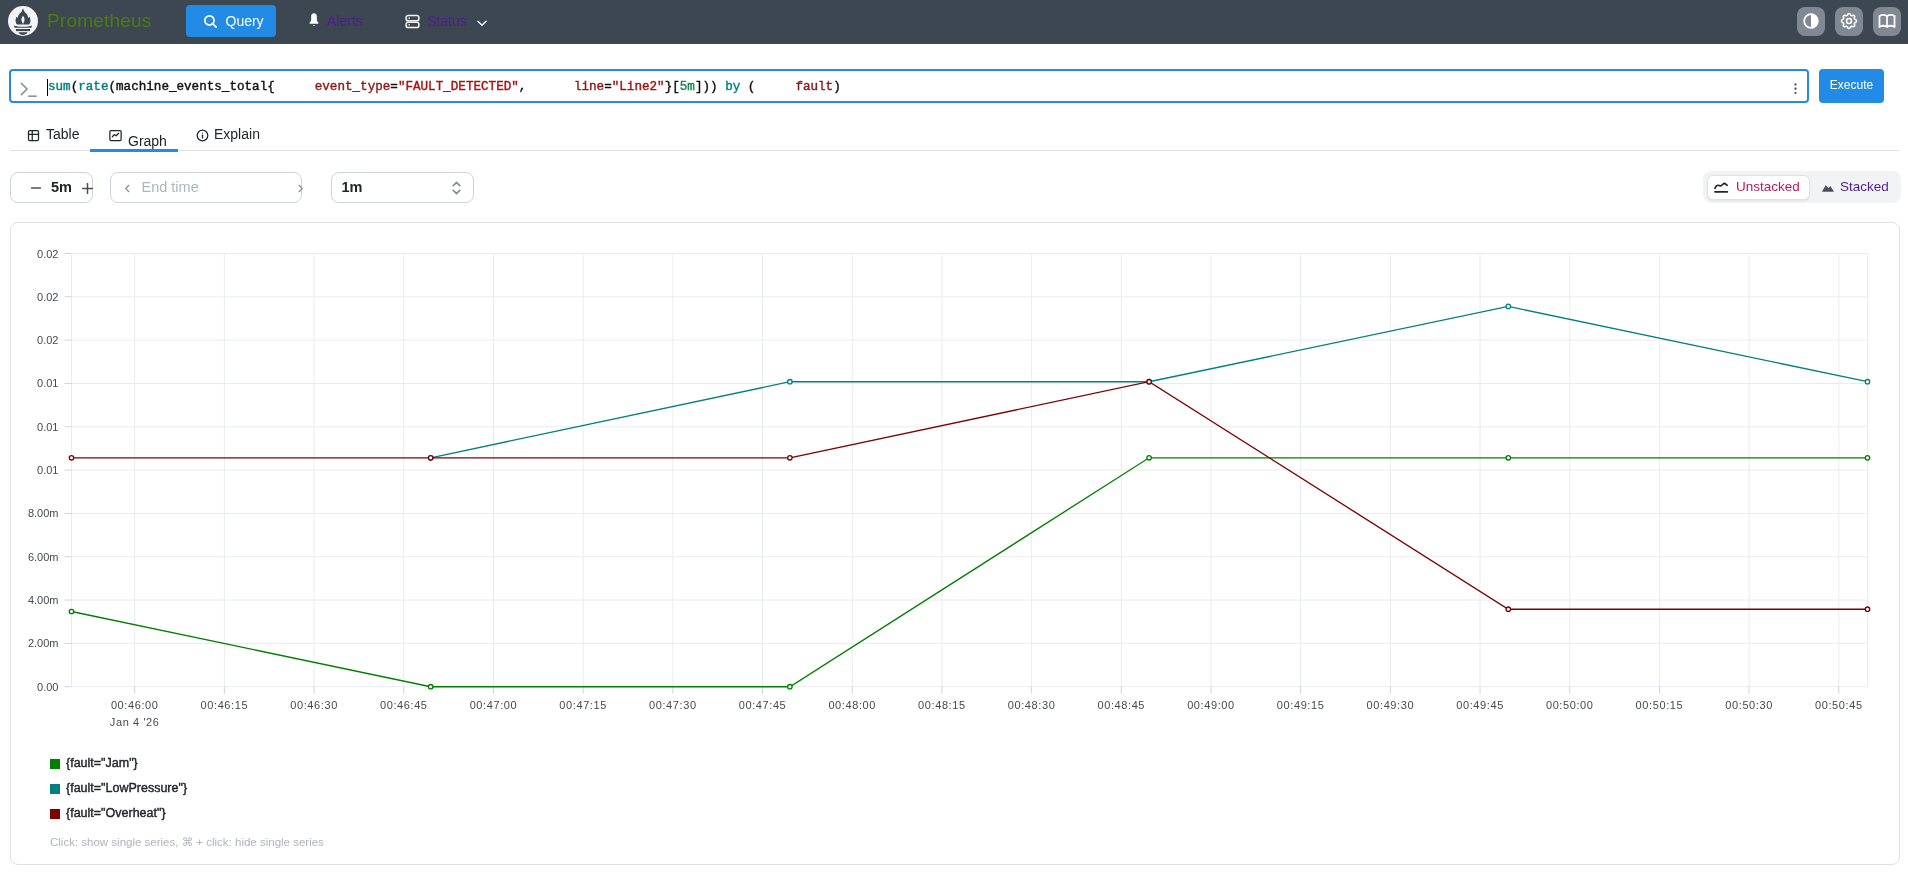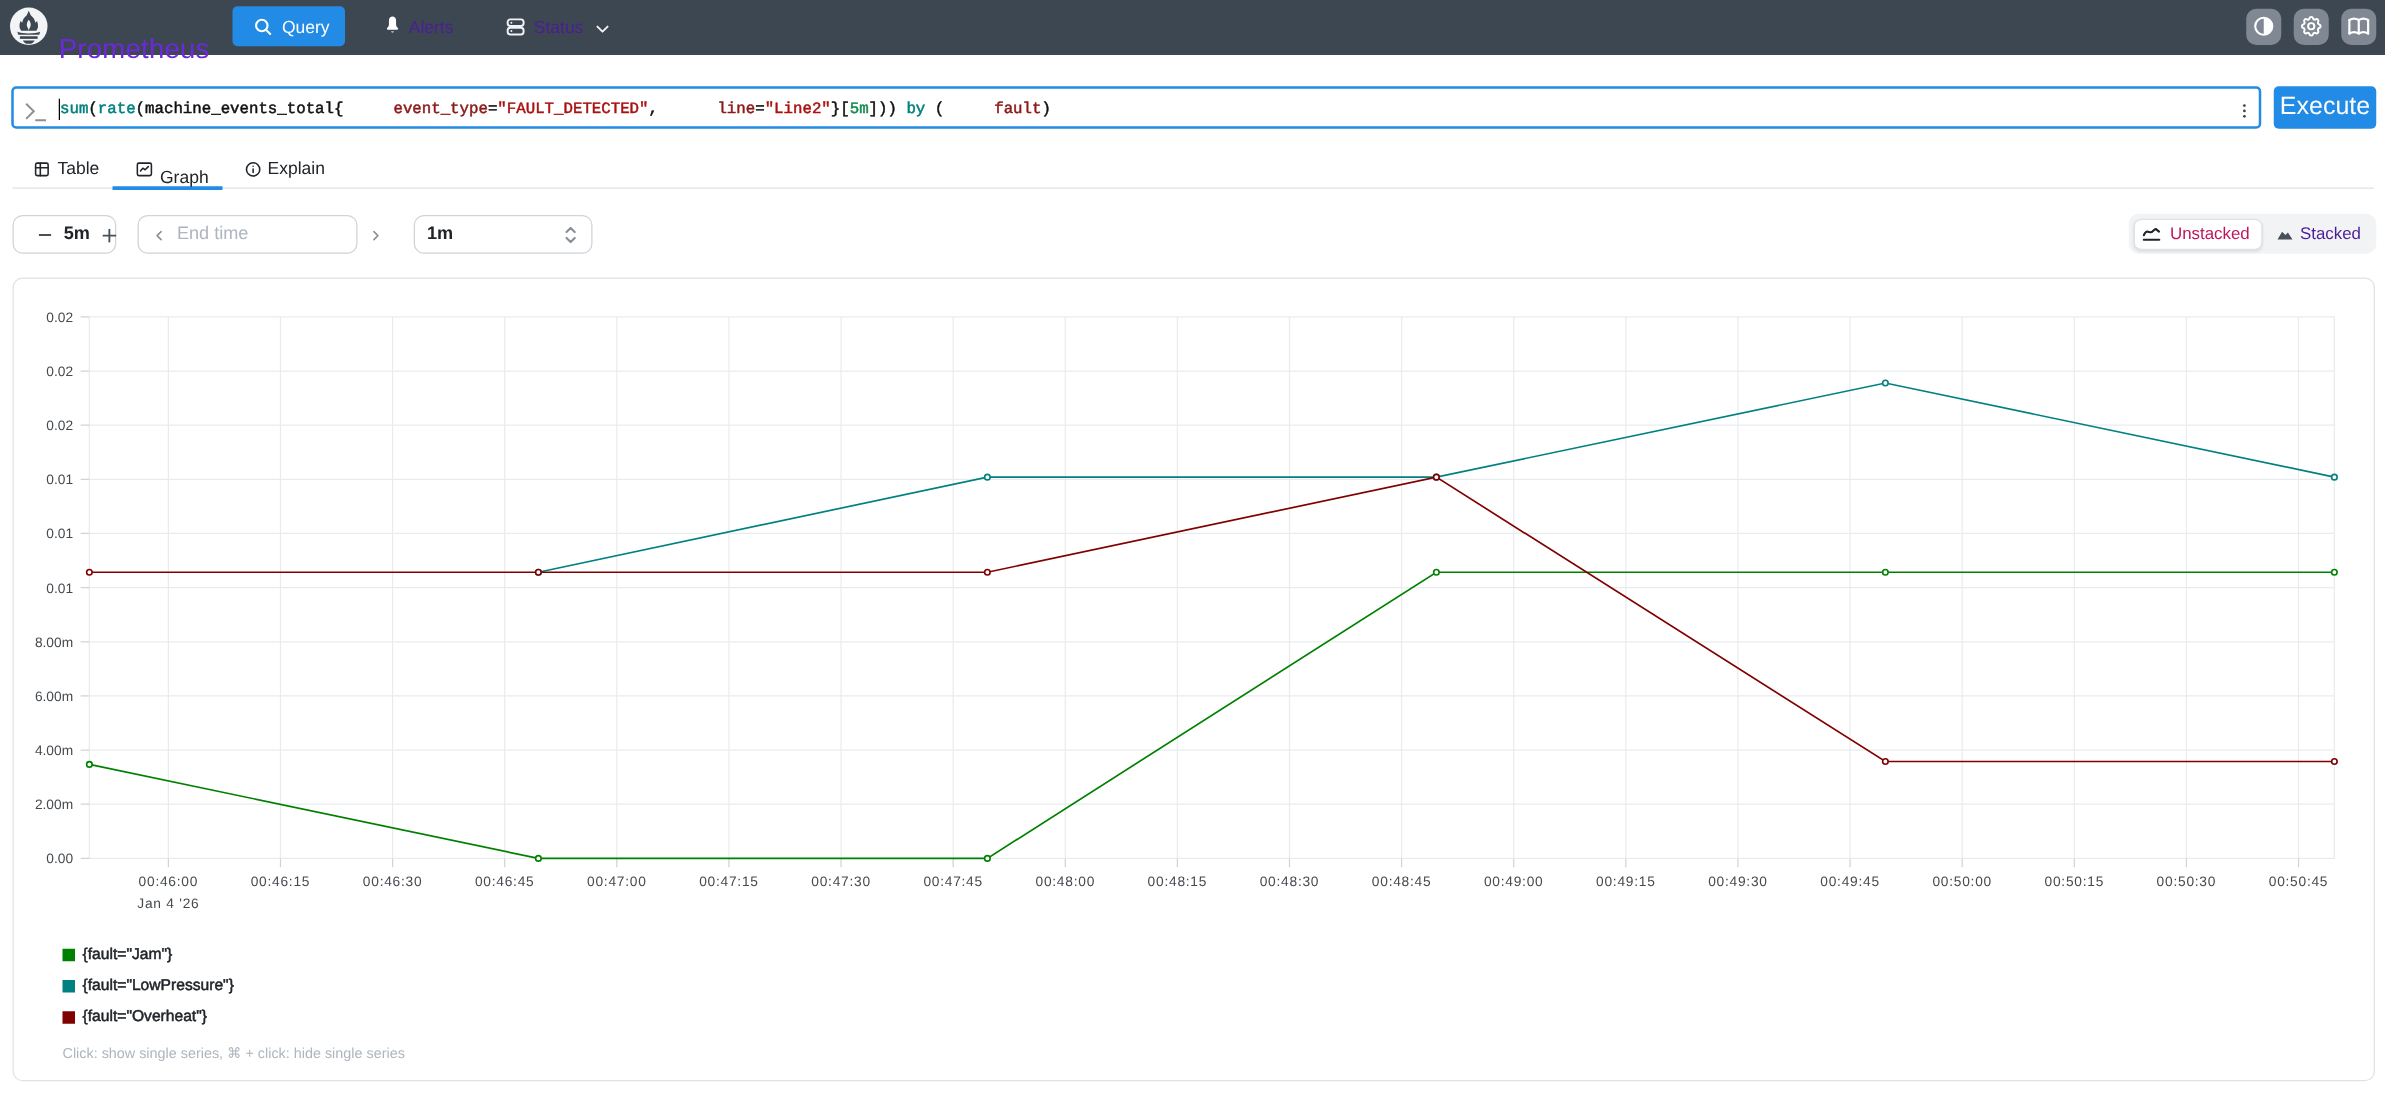--- a/index.html
+++ b/index.html
@@ -3,32 +3,32 @@
 <meta charset="utf-8">
 <style>
   * { margin:0; padding:0; box-sizing:border-box; }
   html,body { width:1908px; height:879px; background:#fff; font-family:"Liberation Sans", sans-serif; overflow:hidden; }
   .abs { position:absolute; }
   #page { position:relative; width:1908px; height:879px; }
 
   
   #nav { position:absolute; left:0; top:0; width:1908px; height:44px; background:#3d4751; }
   #logo { position:absolute; left:8px; top:6px; width:30px; height:30px; background:#f3f4f6; border-radius:50%; }
-  #brand { position:absolute; left:47px; top:10px; font-size:22px; color:#6d28d9; letter-spacing:0.2px;margin-top:16px; }
+  #brand { position:absolute; left:47px; top:10px; font-size:19px; color:#4d7c0f; letter-spacing:0.2px; }
   #qbtn { position:absolute; left:186px; top:5px; width:90px; height:32px; background:#228be6; border-radius:4px; color:#fff; font-size:14px;padding-left:24px; }
   #qbtn span { position:absolute; left:39.5px; top:8px; }
   .navitem { position:absolute; top:13px; color:#4c1d95; font-size:14px; }
   .nbtn { position:absolute; top:6.5px; width:28px; height:29px; background:#7f8893; border-radius:8px; }
 
   
   #qbox { position:absolute; left:8.5px; top:69px; width:1800.5px; height:34px; border:2px solid #228be6; border-radius:4px; background:#fff; }
   #code { position:absolute; left:48px; top:79.5px; font-family:"Liberation Mono", monospace; font-size:12.6px; -webkit-text-stroke:0.4px; color:#111; white-space:pre; }
   .cteal { color:#008080; } .cmar { color:#8b1a1a;margin-left:40px; } .cstr { color:#aa1111; } .cnum { color:#178a52; }
   #caret { position:absolute; left:47px; top:79px; width:1.4px; height:17px; background:#000; }
-  #exec { position:absolute; left:1819px; top:69px; width:82px; height:34px; background:#228be6; border-radius:4px; color:#fff; font-size:20px; font-weight:400; text-align:center; line-height:33px; }
+  #exec { position:absolute; left:1819px; top:69px; width:65px; height:34px; background:#228be6; border-radius:4px; color:#fff; font-size:12px; font-weight:400; text-align:center; line-height:33px; }
 
   
   #tabs { position:absolute; left:0; top:119px; width:1712px; height:32px; }
   #tabline { position:absolute; left:10px; top:150px; width:1889px; height:1px; background:#dee2e6; }
   .tab { position:absolute; top:0; height:31px; font-size:14px; color:#212529; }
   #gline { position:absolute; left:90px; top:149px; width:88px; height:2.5px; background:#228be6; }
 
   
   .ctl { position:absolute; top:172px; height:31px; border:1px solid #ced4da; border-radius:8px; background:#fff; }
   .ctxt { font-size:14.5px; font-weight:700; color:#212529; }
@@ -137,21 +137,21 @@
 
   <div class="ctl" style="left:10px;width:83px;">
     <svg class="abs" style="left:20px;top:12px" width="10" height="6" viewBox="0 0 10 6">
         <path d="M0.5 3 L9.5 3" stroke="#495057" stroke-width="1.5" stroke-linecap="round"></path>
       </svg>
     <span class="ctxt abs" style="left:40px;top:6px">5m</span>
     <svg class="abs" style="left:71px;top:9.5px" width="11" height="11" viewBox="0 0 11 11">
         <path d="M0.5 5.5 L10.5 5.5 M5.5 0.5 L5.5 10.5" stroke="#495057" stroke-width="1.5" stroke-linecap="round"></path>
       </svg>
   </div>
-  <div class="ctl" style="left:110px;width:176px;">
+  <div class="ctl" style="left:110px;width:192px;">
     <svg class="abs" style="left:11px;top:10px" width="11" height="11" viewBox="0 0 24 24" fill="none" stroke="#868e96" stroke-width="2.6" stroke-linecap="round" stroke-linejoin="round">
         <path d="M15 5 L8 12 L15 19"></path>
       </svg>
     <span class="ph abs" style="left:30.5px;top:6px">End time</span>
     <svg class="abs" style="left:184px;top:10px" width="11" height="11" viewBox="0 0 24 24" fill="none" stroke="#868e96" stroke-width="2.6" stroke-linecap="round" stroke-linejoin="round">
         <path d="M9 5 L16 12 L9 19"></path>
       </svg>
   </div>
   <div class="ctl" style="left:330.5px;width:143px;">
     <span class="ctxt abs" style="left:10px;top:6px">1m</span>

